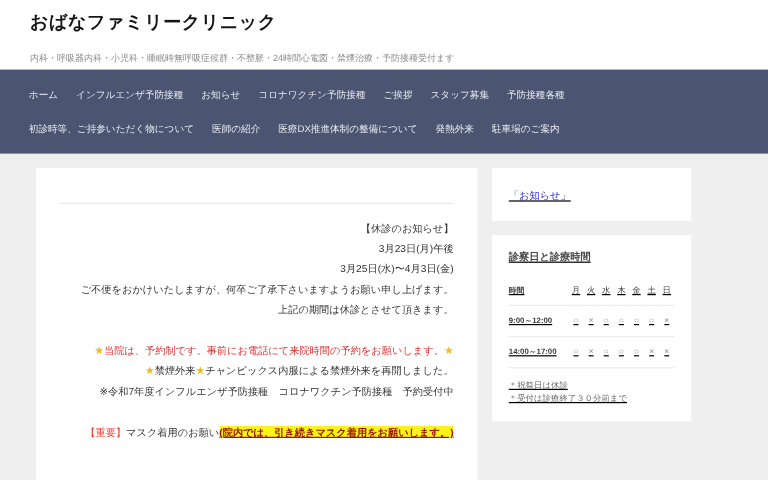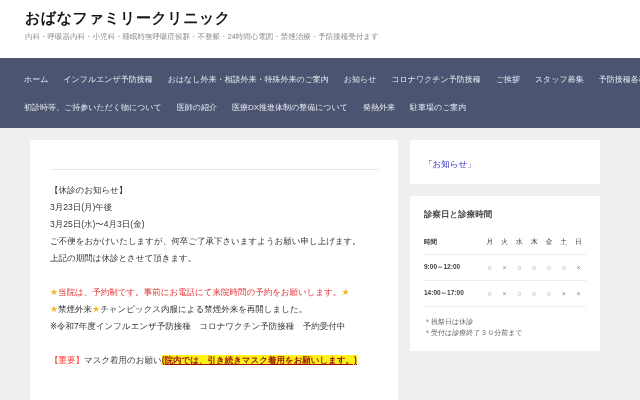--- a/index.html
+++ b/index.html
@@ -1,39 +1,39 @@
 <!DOCTYPE html>
 <html><head>
 <meta charset="utf-8">
 <style>
   * { margin:0; padding:0; box-sizing:border-box; }
   html,body { width:640px; height:400px; overflow:hidden; }
   body { background:#efeff0; font-family:"Liberation Sans","DejaVu Sans",sans-serif; }
 
   .site-header { background:#ffffff; height:58px; padding:9px 0 0 25px; }
   .site-title { font-size:15px; font-weight:bold; color:#161616; letter-spacing:.5px; }
-  .site-subtitle { font-size:7.5px; color:#8a8a8a; margin-top:4px; }
+  .site-subtitle { font-size:7.5px; color:#8a8a8a; margin-top:16px; }
 
   .navbar { background:#4b5571; height:70px; padding:7px 2px 0 24px; }
   .nav-row { display:flex; gap:15px; height:28px; align-items:center; white-space:nowrap; }
   .nav-item { color:#e9ebf2; font-size:8px; cursor:pointer; }
 
   .main { display:flex; align-items:flex-start; gap:12px; padding:12px 28px 0 30px; height:272px; }
 
   .post-card { background:#ffffff; width:368px; height:100%; padding:15px 20px; flex:none; }
   .post-date { font-size:8px; color:#9a9a9a; }
   .post-divider { border-bottom:1px solid #e9e9e9; margin:14px 0 12px; }
-  .post-body p { font-size:8.5px; line-height:17px; color:#333333; }
+  .post-body p { font-size:8.5px; line-height:17px; color:#333333;text-align:right; }
   .gap { margin-top:17px; }
   .red { color:#e03030; }
   .imp { color:#ff3b30; }
   .star { color:#f2b824; font-size:9px; }
   .hl { background:#fdf319; color:#9b1308; font-weight:bold; text-decoration:underline; }
 
-  .sidebar { width:190px; display:flex; flex-direction:column; gap:12px; flex:none; }
+  .sidebar { width:166px; display:flex; flex-direction:column; gap:12px; flex:none;text-decoration:underline; }
   .side-box { background:#ffffff; padding:13px 14px; }
   .notice-link { color:#2b2bce; font-size:8.5px; cursor:pointer; }
   .sched-title { font-size:8.5px; font-weight:bold; color:#474747; }
   table.sched { width:100%; border-collapse:collapse; margin-top:11px; font-size:7px; color:#555; }
   .sched th { font-weight:normal; color:#444; padding:5px 0 7px; text-align:center; }
   .sched td { padding:8px 0; text-align:center; border-top:1px solid #ececec; color:#8a8a8a; }
   .sched .timecol { text-align:left; width:36%; font-weight:bold; color:#3c3c3c; font-size:6.5px; }
   .sched tr:last-child td { border-bottom:1px solid #ececec; }
   .notes { margin-top:9px; }
   .notes div { font-size:7px; color:#666; line-height:11px; }
@@ -43,21 +43,20 @@
 
 <header class="site-header">
   <div class="site-title">おばなファミリークリニック</div>
   <div class="site-subtitle">内科・呼吸器内科・小児科・睡眠時無呼吸症候群・不整脈・24時間心電図・禁煙治療・予防接種受付ます</div>
 </header>
 
 <nav class="navbar">
   <div class="nav-row">
     <span class="nav-item">ホーム</span>
     <span class="nav-item">インフルエンザ予防接種</span>
-    <span class="nav-item">おはなし外来・相談外来・特殊外来のご案内</span>
     <span class="nav-item">お知らせ</span>
     <span class="nav-item">コロナワクチン予防接種</span>
     <span class="nav-item">ご挨拶</span>
     <span class="nav-item">スタッフ募集</span>
     <span class="nav-item">予防接種各種</span>
   </div>
   <div class="nav-row">
     <span class="nav-item">初診時等、ご持参いただく物について</span>
     <span class="nav-item">医師の紹介</span>
     <span class="nav-item">医療DX推進体制の整備について</span>

